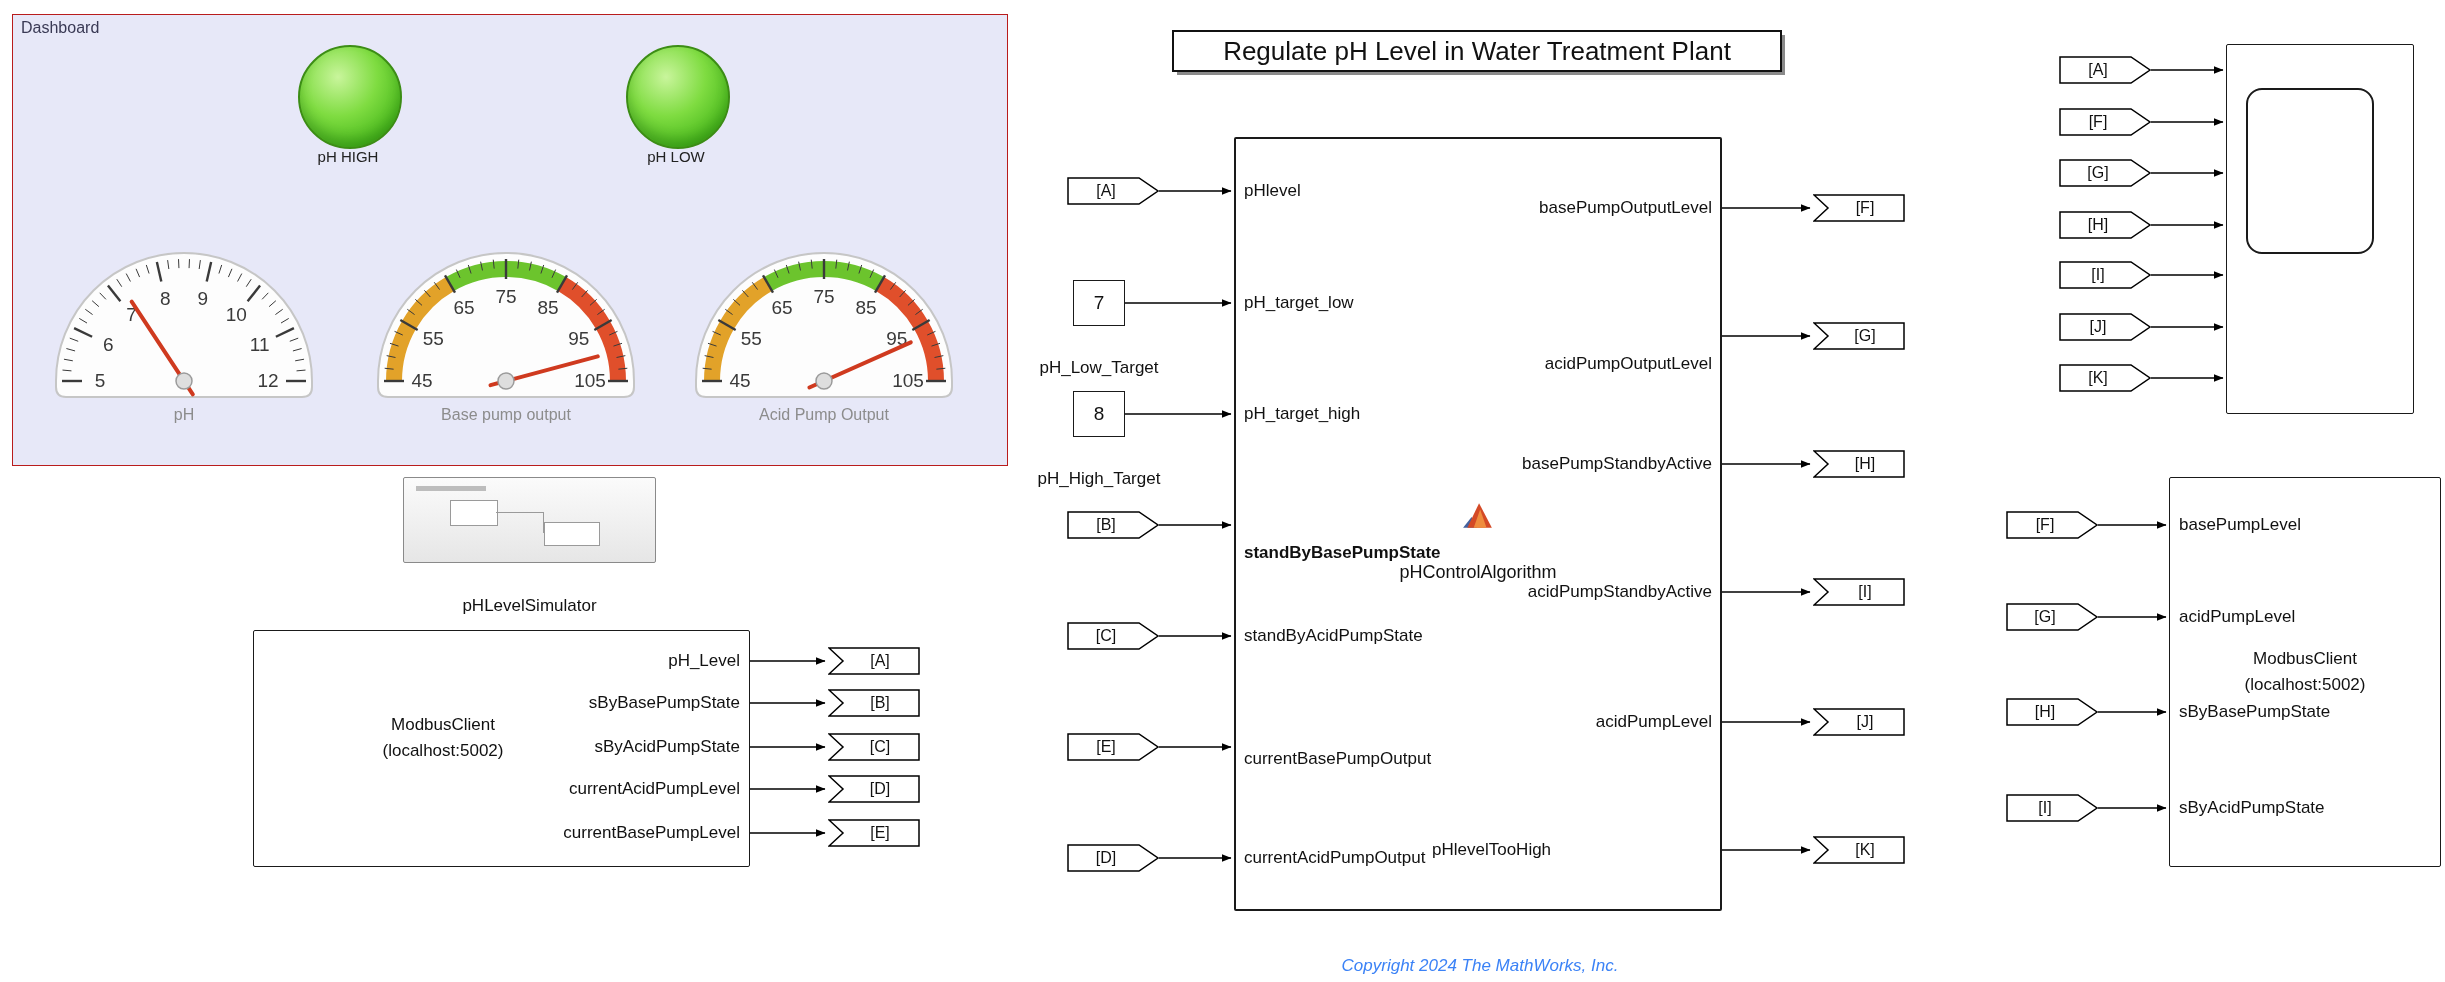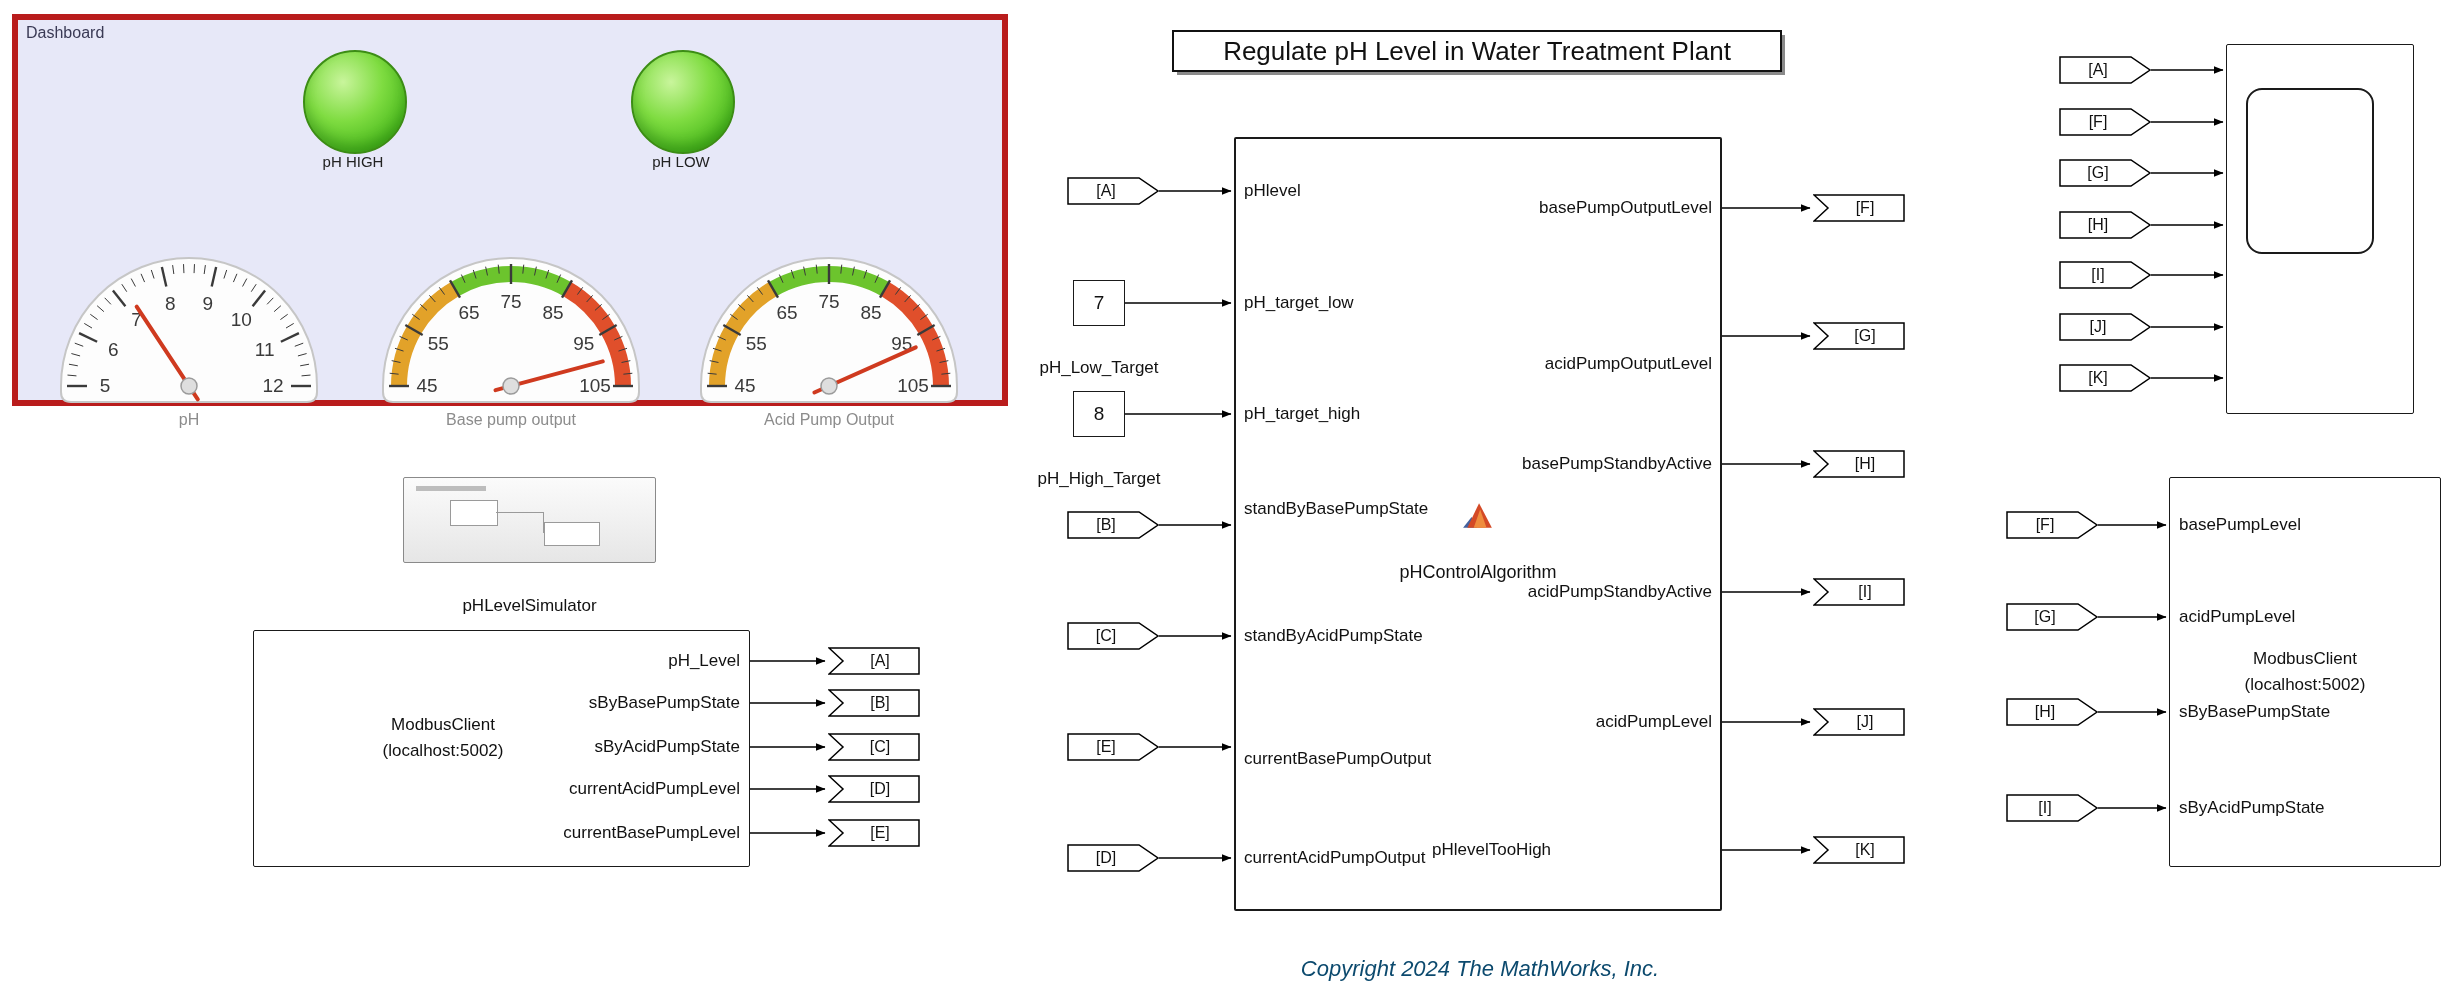--- a/index.html
+++ b/index.html
@@ -15,40 +15,40 @@
   
   .tag{position:absolute;width:92px;height:28px;}
   .tag svg{position:absolute;left:0;top:0;width:92px;height:28px;}
   .tag polygon{fill:#fff;stroke:#000;stroke-width:1.5;}
   .tag-label{position:absolute;left:0;top:0;right:0;bottom:0;display:flex;align-items:center;justify-content:center;font-size:16px;color:#111;}
   .tag-from .tag-label{padding-right:14px;}
   .tag-goto .tag-label{padding-left:12px;}
   
   .const-block{position:absolute;width:52px;height:46px;background:#fff;border:1.5px solid #1a1a1a;text-align:center;line-height:44px;font-size:19px;box-sizing:border-box;}
   
-  #dashboard{position:absolute;left:12px;top:14px;width:996px;height:392px;background:#e7e8f8;border:6px solid #b91c1c;box-sizing:border-box;}
+  #dashboard{position:absolute;left:12px;top:14px;width:996px;height:452px;background:#e7e8f8;border:1px solid #b91c1c;box-sizing:border-box;}
   .lamp{position:absolute;width:100px;height:100px;border-radius:50%;
     background:radial-gradient(circle at 38% 30%, #c9f59c 0%, #7fdc41 42%, #4cbb1e 75%, #379310 100%);
     border:2px solid #3c8d15;box-shadow:inset 0 -8px 12px rgba(0,60,0,.22);}
   .lamp-label{position:absolute;width:200px;text-align:center;font-size:15px;color:#222;}
   .gauge{position:absolute;width:300px;height:200px;}
   .gauge svg{display:block;width:300px;height:175px;}
   .gauge-caption{position:absolute;left:0;top:175px;width:300px;text-align:center;font-size:16px;color:#8c8c8c;}
   
   #title-box{position:absolute;left:1172px;top:30px;width:610px;height:42px;background:#fff;border:2px solid #111;
     box-shadow:4px 4px 0 -1px #8a8a8a;text-align:center;line-height:38px;font-size:26px;box-sizing:border-box;}
   
   #sim-thumb{position:absolute;left:403px;top:477px;width:253px;height:86px;border:1px solid #8a8a8a;border-radius:2px;
     background:linear-gradient(#fbfbfb,#e6e6e6);box-sizing:border-box;overflow:hidden;}
   .mini-rect{position:absolute;border:1px solid #9a9a9a;background:#fff;}
   .mini-bar{position:absolute;background:#bdbdbd;}
   .mini-line{position:absolute;background:#9a9a9a;}
   
   #scope-inner{position:absolute;left:2246px;top:88px;width:128px;height:166px;border:2px solid #1a1a1a;border-radius:16px;background:#fff;box-sizing:border-box;}
-  #copyright{position:absolute;left:1130px;top:956px;width:700px;text-align:center;font-size:22px;font-style:italic;color:#0c4a6e;}
+  #copyright{position:absolute;left:1130px;top:956px;width:700px;text-align:center;font-size:17px;font-style:italic;color:#3b82f6;}
   .matlab-icon{position:absolute;left:1462px;top:500px;width:32px;height:32px;}
 </style>
 </head>
 <body>
 
 <div id="canvas">
 
   <svg id="wires" width="2445" height="982">
     <defs>
       <marker id="arr" markerWidth="10" markerHeight="8" refX="9.5" refY="4" orient="auto" markerUnits="userSpaceOnUse">
@@ -339,21 +339,21 @@
     <svg viewBox="0 0 92 28">
         <polygon points="1,1 72,1 91,14 72,27 1,27"></polygon>
       </svg>
     <span class="tag-label">[D]</span>
   </div>
 
   <div class="block" style="left:1234px;top:137px;width:488px;height:774px;border-width:2px;"></div>
   <div class="port-label" style="left:1244px;top:180px;">pHlevel</div>
   <div class="port-label" style="left:1244px;top:292px;">pH_target_low</div>
   <div class="port-label" style="left:1244px;top:403px;">pH_target_high</div>
-  <div class="port-label" style="left:1244px;top:498px;">standByBasePumpState</div>
+  <div class="port-label" style="left:1244px;top:542px;font-weight:bold;">standByBasePumpState</div>
   <div class="port-label" style="left:1244px;top:625px;">standByAcidPumpState</div>
   <div class="port-label" style="left:1244px;top:736px;margin-top:12px;">currentBasePumpOutput</div>
   <div class="port-label" style="left:1244px;top:847px;">currentAcidPumpOutput</div>
   <div class="port-label" style="left:1432px;top:197px;width:280px;text-align:right;">basePumpOutputLevel</div>
   <div class="port-label" style="left:1432px;top:325px;width:280px;text-align:right;margin-top:28px;">acidPumpOutputLevel</div>
   <div class="port-label" style="left:1432px;top:453px;width:280px;text-align:right;">basePumpStandbyActive</div>
   <div class="port-label" style="left:1432px;top:581px;width:280px;text-align:right;">acidPumpStandbyActive</div>
   <div class="port-label" style="left:1432px;top:711px;width:280px;text-align:right;">acidPumpLevel</div>
   <div class="port-label" style="left:1432px;top:839px;width:280px;text-align:left;">pHlevelTooHigh</div>
   <svg class="matlab-icon" viewBox="0 0 30 30">

